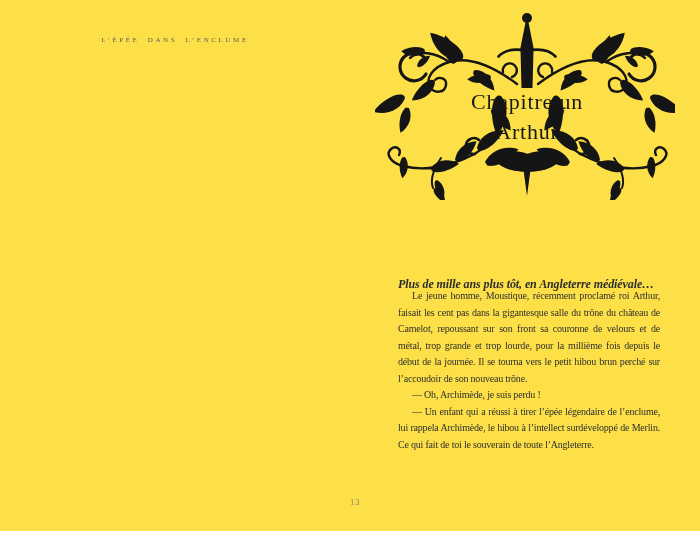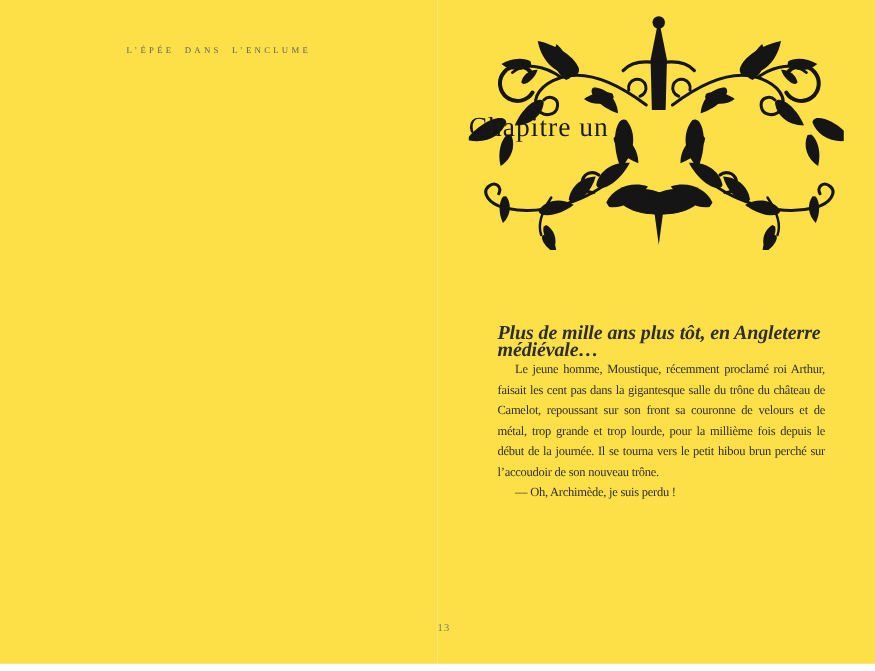--- a/index.html
+++ b/index.html
@@ -19,30 +19,30 @@
   .body-left{
     position:absolute;top:64px;left:52px;width:246px;
     font-size:9.5px;line-height:15px;letter-spacing:-0.2px;
     text-align:justify;color:#3c3c3c;margin:0;
   }
 
   
   .ornament{position:absolute;left:25px;top:10px;width:300px;height:190px;}
   .ornament svg{position:absolute;left:0;top:0;width:300px;height:190px;}
   .chapter-label,.chapter-title{
-    position:absolute;left:0;width:304px;color:#191919;
+    position:absolute;left:0;width:304px;text-align:center;color:#191919;
     font-size:22px;letter-spacing:0.8px;line-height:1;
   }
   .chapter-label{top:81px;}
   .chapter-title{top:111px;}
 
   
   .epigraph{
-    position:absolute;left:48px;top:260px;width:262px;margin:0;
-    font-style:italic;font-weight:bold;font-size:16px;line-height:14px;
+    position:absolute;left:48px;top:277px;width:262px;margin:0;
+    font-style:italic;font-weight:bold;font-size:12px;line-height:14px;
     letter-spacing:-0.1px;color:#2e2e2e;
   }
   .body-right{
     position:absolute;left:48px;top:288px;width:262px;
     font-size:10px;line-height:16.5px;letter-spacing:-0.2px;
     text-align:justify;color:#2f2f2f;
   }
   .body-right p{margin:0;text-indent:14px;}
   .page-number{
     position:absolute;left:0;top:497px;width:100%;
@@ -106,25 +106,27 @@
           <g fill="none" stroke="#151515" stroke-width="2.6" stroke-linecap="round">
             <path d="M151,40.5 C140,38.5 129.5,40 123.5,46.5"></path>
             <path d="M153,40.5 C164,38.5 174.5,40 180.5,46.5"></path>
           </g>
           <path d="M145.5,40 H158.5 L157.5,78 H146.5 Z"></path>
           <path d="M146.5,145 H157.5 L152,186 Z"></path>
         </g>
       </svg>
 
       <div class="chapter-label">Chapitre un</div>
+      <div class="chapter-title">Arthur</div>
     </div>
 
     <p class="epigraph">Plus de mille ans plus tôt, en Angleterre médiévale…</p>
 
     <div class="body-right">
       <p>Le jeune homme, Moustique, récemment proclamé roi Arthur, faisait les cent pas dans la gigantesque salle du trône du château de Camelot, repoussant sur son front sa couronne de velours et de métal, trop grande et trop lourde, pour la millième fois depuis le début de la journée. Il se tourna vers le petit hibou brun perché sur l’accoudoir de son nouveau trône.</p>
       <p>— Oh, Archimède, je suis perdu !</p>
+      <p>— Un enfant qui a réussi à tirer l’épée légendaire de l’en­clume, lui rappela Archimède, le hibou à l’intellect surdéveloppé de Merlin. Ce qui fait de toi le souverain de toute l’Angleterre.</p>
     </div>
 
     <div class="page-number">13</div>
   </section>
 
 </div>
 
 </body></html>

